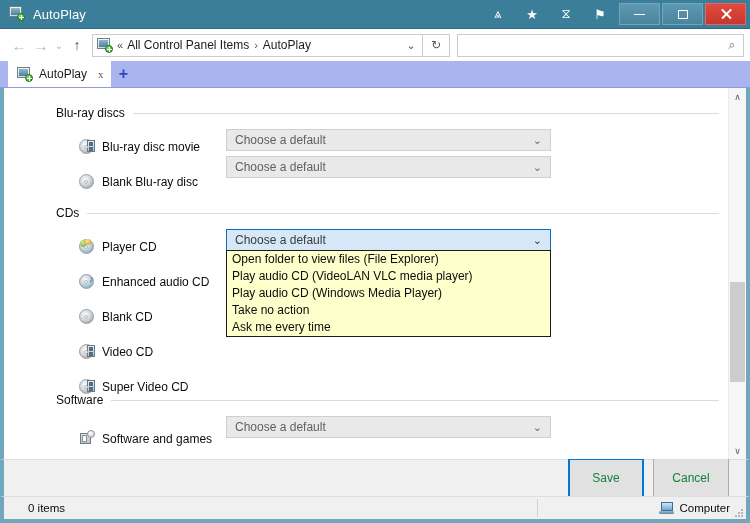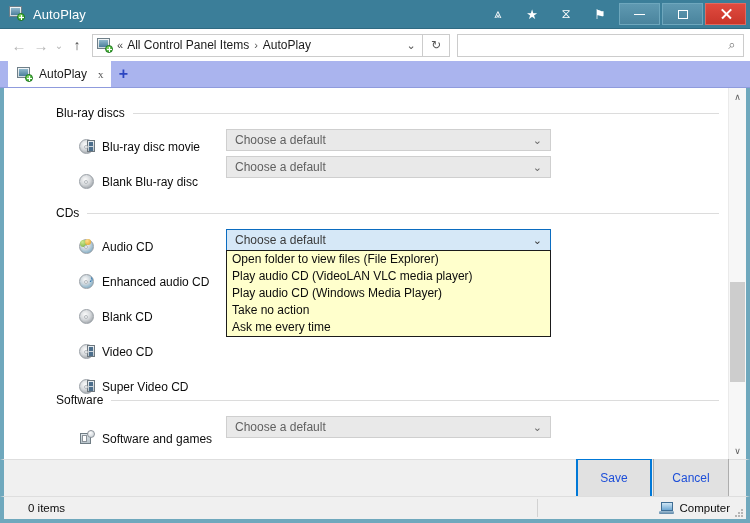--- a/index.html
+++ b/index.html
@@ -242,21 +242,21 @@
   
   .footer{
     flex:0 0 auto;height:37px;background:#f0f0f0;border-top:1px solid #dedede;
     display:flex;align-items:center;justify-content:flex-end;
     padding-right:17px;box-sizing:border-box;
     border-left:4px solid #6fa8bd;border-right:4px solid #6fa8bd;
   }
   .btn{
     height:40px;min-width:76px;background:#e1e1e1;border:1px solid #adadad;
     display:flex;align-items:center;justify-content:center;
-    font-size:12px;color:#1d4ed8;box-sizing:border-box;margin-left:1px;
+    font-size:12px;color:#15803d;box-sizing:border-box;margin-left:9px;
   }
   .btn.primary{border:2px solid #0078d7;background:#e1e1e1;}
 
   
   .statusbar{
     flex:0 0 auto;height:22px;background:#f0f0f0;border-top:1px solid #dedede;
     display:flex;align-items:center;font-size:11.5px;color:#0c0c0c;
     border-left:4px solid #6fa8bd;border-right:4px solid #6fa8bd;
     border-bottom:4px solid #6fa8bd;box-sizing:content-box;
     position:relative;
@@ -397,21 +397,21 @@
           <span class="gline"></span>
         </div>
 
         <div class="row" style="margin-top:9px;">
           <span class="r-icon">
             <span class="disc blue">
                 <span class="gdot"></span>
                 <span class="odot"></span>
               </span>
           </span>
-          <span class="r-label">Audio CD</span>
+          <span class="r-label">Player CD</span>
         </div>
         <div class="row">
           <span class="r-icon">
             <span class="disc blue">
                 <span class="note">♪</span>
               </span>
           </span>
           <span class="r-label">Enhanced audio CD</span>
         </div>
         <div class="row">

